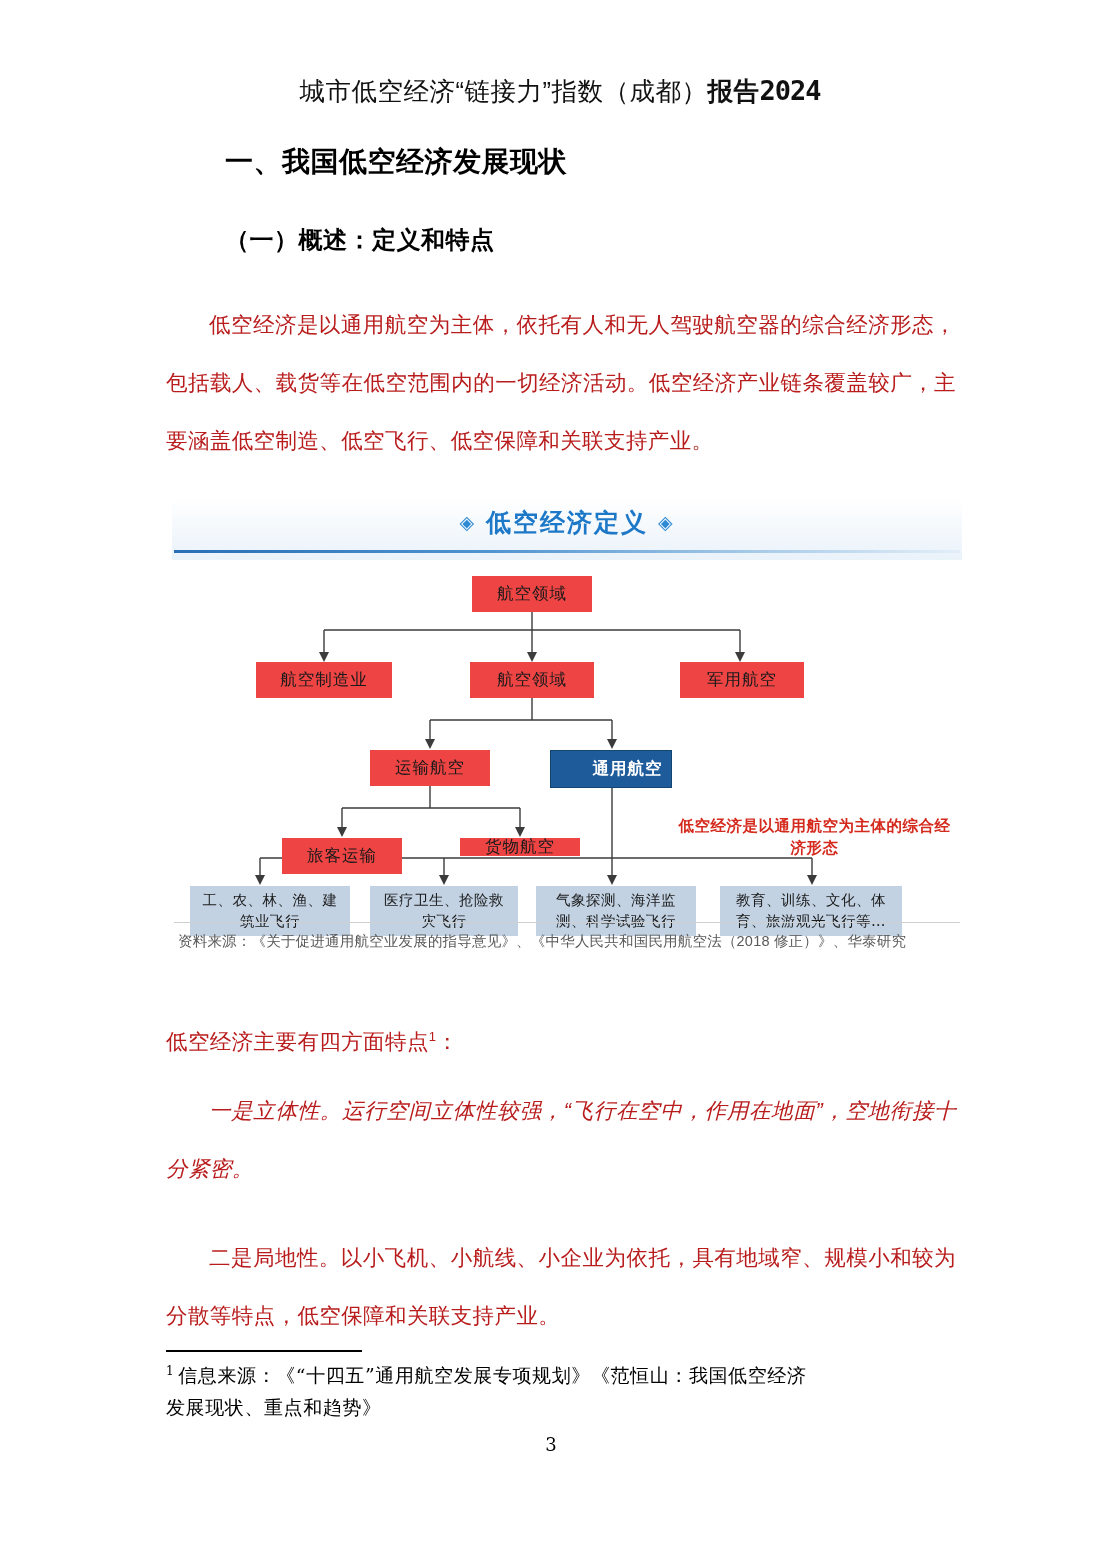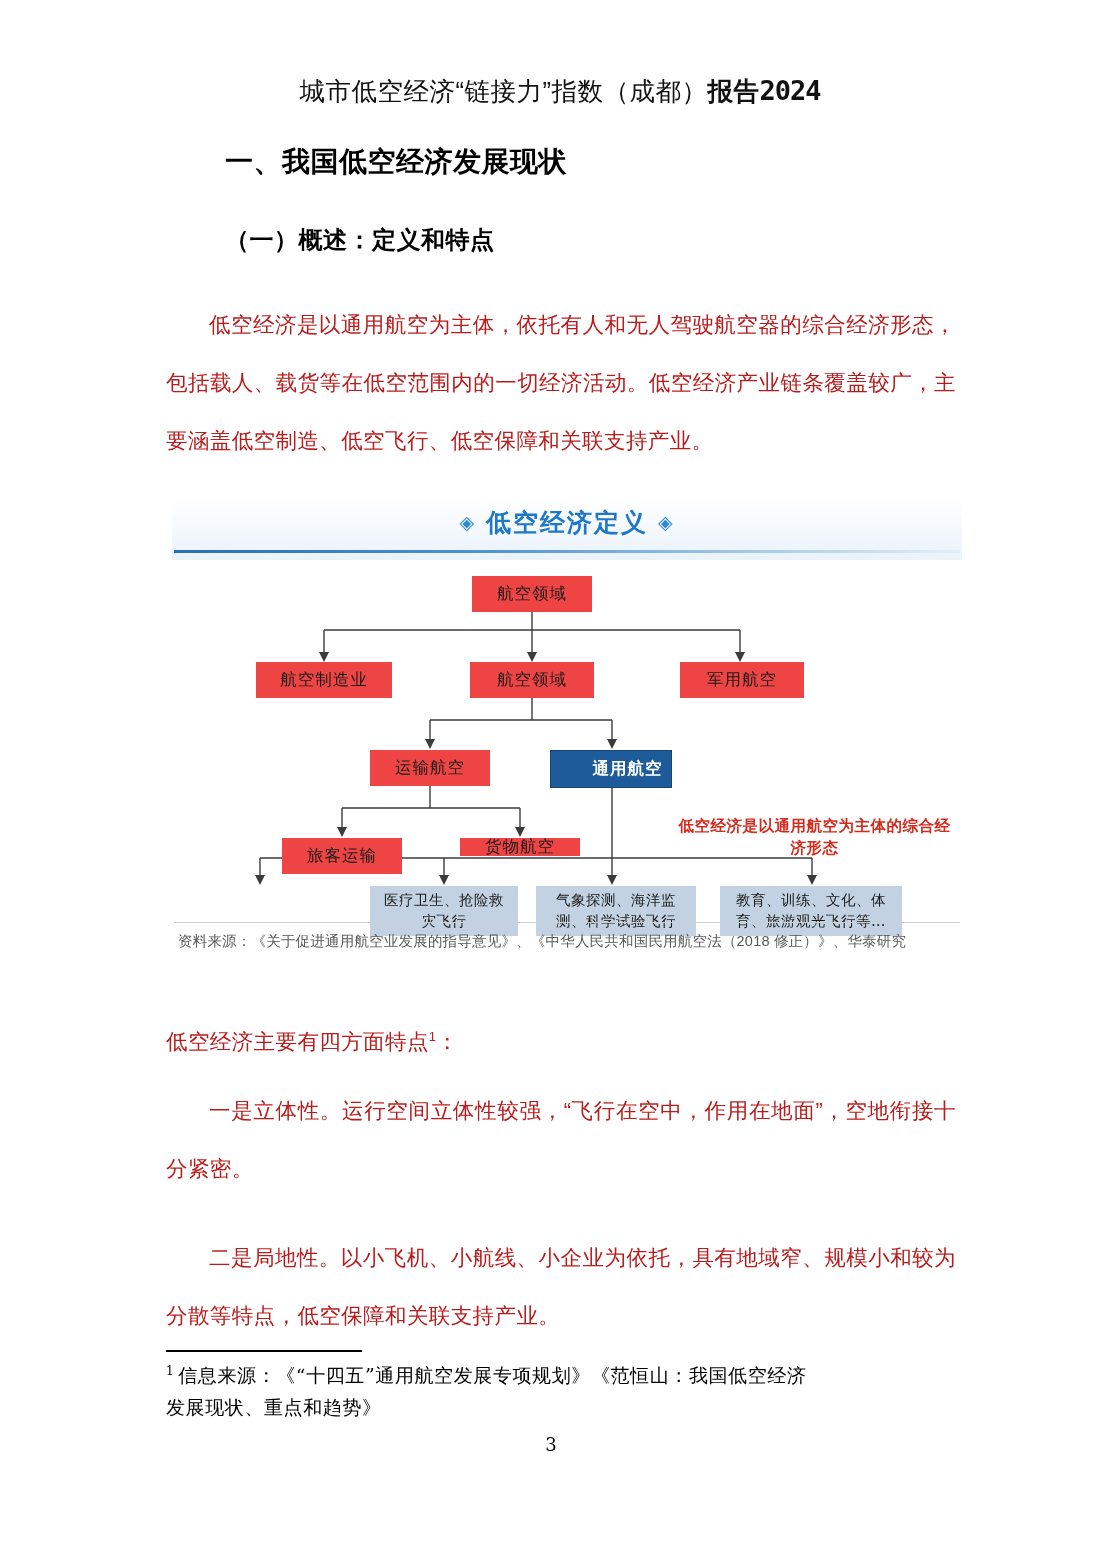--- a/index.html
+++ b/index.html
@@ -69,21 +69,21 @@
     line-height: 58px;
     letter-spacing: 0.4px;
     color: #b91c1c;
     text-align: justify;
     text-justify: inter-ideograph;
   }
   .para.indent { text-indent: 2em; }
 
   #para-def   { top: 296px;  left: 166px; width: 790px; }
   #para-feat  { top: 1013px; left: 166px; width: 790px; }
-  #para-one   { top: 1082px; left: 166px; width: 790px; }
+  #para-one   { top: 1082px; left: 166px; width: 790px; font-style: italic; }
   #para-two   { top: 1229px; left: 166px; width: 790px; }
 
   .fn-ref {
     font-size: 13px;
     vertical-align: super;
     line-height: 0;
   }
 
   
   #figure {
@@ -311,20 +311,21 @@
       <div class="node gray" style="left:84px; top:102px; width:136px; height:36px;">航空制造业</div>
       <div class="node gray" style="left:298px; top:102px; width:124px; height:36px;">航空领域</div>
       <div class="node gray" style="left:508px; top:102px; width:124px; height:36px;">军用航空</div>
 
       <div class="node gray" style="left:198px; top:190px; width:120px; height:36px;">运输航空</div>
       <div class="node blue" style="left:378px; top:190px; width:122px; height:38px;">通用航空</div>
 
       <div class="node gray" style="left:110px; top:278px; width:120px; height:36px;">旅客运输</div>
       <div class="node gray" style="left:288px; top:278px; width:120px; height:18px;">货物航空</div>
 
+      <div class="node leaf" style="left:18px; top:326px; width:160px; height:50px;">工、农、林、渔、建筑业飞行</div>
       <div class="node leaf" style="left:198px; top:326px; width:148px; height:50px;">医疗卫生、抢险救灾飞行</div>
       <div class="node leaf" style="left:548px; top:326px; width:182px; height:50px;">教育、训练、文化、体育、旅游观光飞行等…</div>
       <div class="node leaf" style="left:364px; top:326px; width:160px; height:50px;">气象探测、海洋监测、科学试验飞行</div>
 
       <div id="fig-note">低空经济是以通用航空为主体的综合经济形态</div>
     </div>
 
     <div id="fig-sep"></div>
     <div id="fig-source">资料来源：《关于促进通用航空业发展的指导意见》、《中华人民共和国民用航空法（2018 修正）》、华泰研究</div>
   </div>

